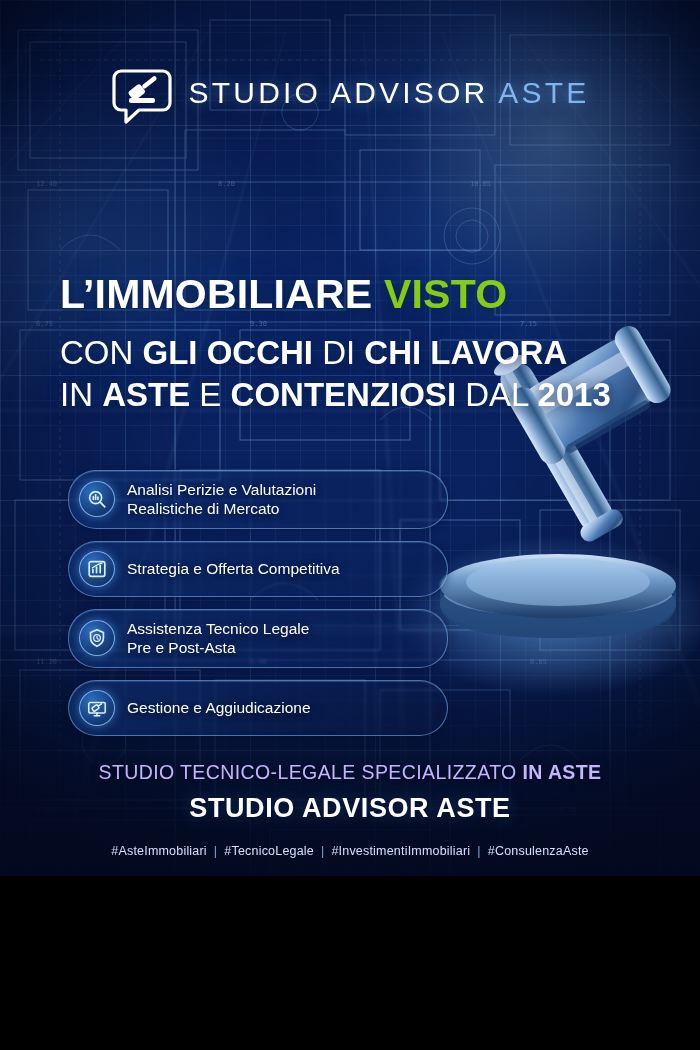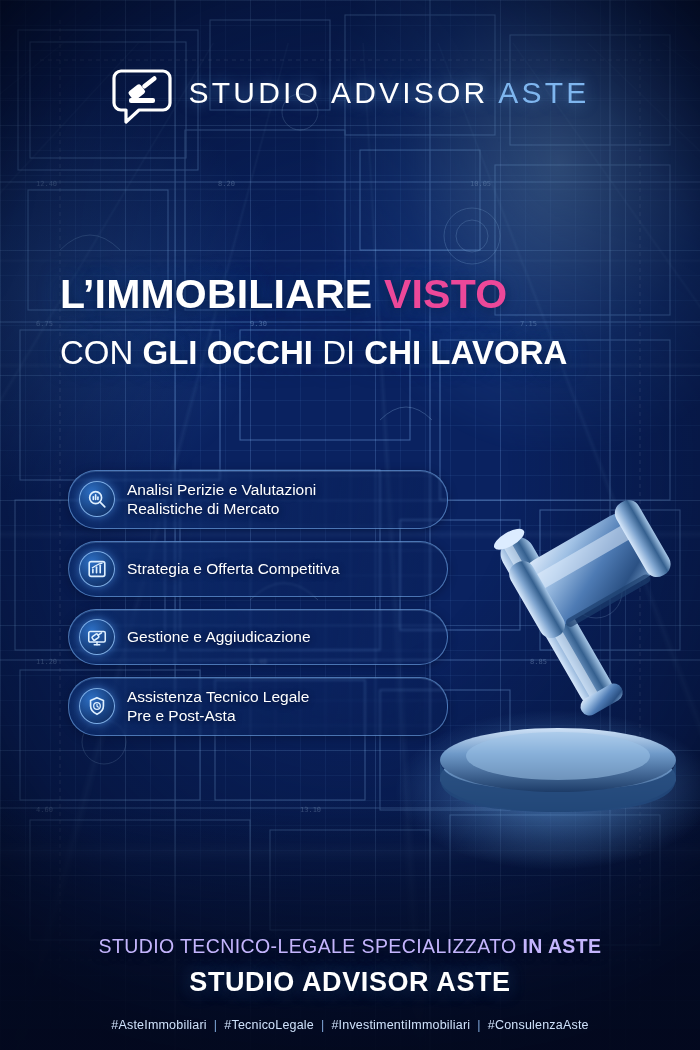--- a/index.html
+++ b/index.html
@@ -6,21 +6,21 @@
     margin: 0;
     padding: 0;
     background: #000;
   }
   body {
     font-family: "Liberation Sans", sans-serif;
   }
   .poster {
     position: relative;
     width: 700px;
-    height: 1050px;
+    height: 876px;
     overflow: hidden;
     background: #0b2a6b;
     background:
       radial-gradient(ellipse 60% 40% at 72% 16%, rgba(120,190,255,0.55) 0%, rgba(30,90,180,0.12) 45%, rgba(0,0,0,0) 70%),
       radial-gradient(ellipse 70% 50% at 20% 78%, rgba(20,70,160,0.55) 0%, rgba(6,25,70,0.2) 60%, rgba(0,0,0,0) 80%),
       linear-gradient(160deg, #11367f 0%, #0c2a6d 25%, #0a2association 40%, #081d55 55%, #06163f 80%, #040e2c 100%);
   }
   
   .poster {
     background-color: #0a2260;
@@ -136,21 +136,21 @@
     color: #ffffff;
     text-shadow: 0 2px 14px rgba(4,16,50,0.85), 0 0 22px rgba(40,110,200,0.5);
   }
   .hl1 {
     font-size: 41px;
     font-weight: bold;
     letter-spacing: 0.2px;
     line-height: 1.08;
   }
   .hl1 .blue {
-    color: #ec4899;
+    color: #84cc16;
   }
   .hl2 {
     font-size: 33px;
     font-weight: bold;
     line-height: 1.18;
     margin-top: 18px;
   }
   .hl2 .light {
     font-weight: 400;
   }
@@ -354,20 +354,21 @@
     </div>
     <div class="brand">
       <span>STUDIO ADVISOR</span>
       <span class="accent">ASTE</span>
     </div>
   </div>
 
   <div class="headline">
     <div class="hl1"><span>L’IMMOBILIARE </span><span class="blue">VISTO</span></div>
     <div class="hl2"><span class="light">CON </span><span>GLI OCCHI</span><span class="light"> DI </span><span>CHI LAVORA</span></div>
+    <div class="hl3"><span class="light">IN </span><span>ASTE</span><span class="light"> E </span><span>CONTENZIOSI</span><span class="light"> DAL </span><span>2013</span></div>
   </div>
 
   <div class="features">
 
     <div class="pill">
       <span class="pill-icon">
         <svg width="22" height="22" viewBox="0 0 24 24" fill="none" stroke="#dff0ff" stroke-width="1.8">
           <circle cx="10.5" cy="10.5" r="6.5"></circle>
           <line x1="15.4" y1="15.4" x2="20.5" y2="20.5" stroke-linecap="round"></line>
           <line x1="8" y1="12.5" x2="8" y2="9.5" stroke-linecap="round"></line>
@@ -383,47 +384,47 @@
       <span class="pill-icon">
         <svg width="22" height="22" viewBox="0 0 24 24" fill="none" stroke="#dff0ff" stroke-width="1.8">
           <rect x="3.5" y="4" width="17" height="16" rx="2"></rect>
           <line x1="7.5" y1="16" x2="7.5" y2="12.5" stroke-linecap="round"></line>
           <line x1="11.5" y1="16" x2="11.5" y2="10" stroke-linecap="round"></line>
           <line x1="15.5" y1="16" x2="15.5" y2="8" stroke-linecap="round"></line>
           <polyline points="6.5,11 10.5,8.5 14.5,6.5 18,5.5" stroke-width="1.4"></polyline>
         </svg>
       </span>
       <span class="pill-text">Strategia e Offerta Competitiva</span>
+    </div>
+
+    <div class="pill">
+      <span class="pill-icon">
+        <svg width="22" height="22" viewBox="0 0 24 24" fill="none" stroke="#dff0ff" stroke-width="1.8">
+          <path d="M12 3 l7 3 v6 c0 4.2 -3 7.2 -7 9 c-4 -1.8 -7 -4.8 -7 -9 v-6 z"></path>
+          <circle cx="12" cy="12" r="3.6" stroke-width="1.4"></circle>
+          <path d="M12 10.1 v2.1 l1.5 1.1" stroke-width="1.3" stroke-linecap="round"></path>
+        </svg>
+      </span>
+      <span class="pill-text">Assistenza Tecnico Legale
+Pre e Post-Asta</span>
     </div>
 
     <div class="pill">
       <span class="pill-icon">
         <svg width="22" height="22" viewBox="0 0 24 24" fill="none" stroke="#dff0ff" stroke-width="1.7">
           <rect x="3" y="6" width="18" height="11.5" rx="1.6"></rect>
           <line x1="9" y1="20.5" x2="15" y2="20.5" stroke-linecap="round"></line>
           <line x1="12" y1="17.5" x2="12" y2="20.5" stroke-linecap="round"></line>
           <g transform="rotate(-35 12 11)">
             <rect x="6.5" y="8.6" width="7" height="4.6" rx="1.2"></rect>
             <line x1="13.6" y1="10.9" x2="18" y2="10.9" stroke-linecap="round"></line>
           </g>
         </svg>
       </span>
       <span class="pill-text">Gestione e Aggiudicazione</span>
-    </div>
-
-    <div class="pill">
-      <span class="pill-icon">
-        <svg width="22" height="22" viewBox="0 0 24 24" fill="none" stroke="#dff0ff" stroke-width="1.8">
-          <path d="M12 3 l7 3 v6 c0 4.2 -3 7.2 -7 9 c-4 -1.8 -7 -4.8 -7 -9 v-6 z"></path>
-          <circle cx="12" cy="12" r="3.6" stroke-width="1.4"></circle>
-          <path d="M12 10.1 v2.1 l1.5 1.1" stroke-width="1.3" stroke-linecap="round"></path>
-        </svg>
-      </span>
-      <span class="pill-text">Assistenza Tecnico Legale
-Pre e Post-Asta</span>
     </div>
 
   </div>
 
   <div class="gavel-wrap">
     <svg width="330" height="420" viewBox="0 0 330 420">
       <defs>
         <linearGradient id="metal" x1="0" y1="0" x2="1" y2="1">
           <stop offset="0%" stop-color="#eaf3ff"></stop>
           <stop offset="28%" stop-color="#9fc0e4"></stop>

